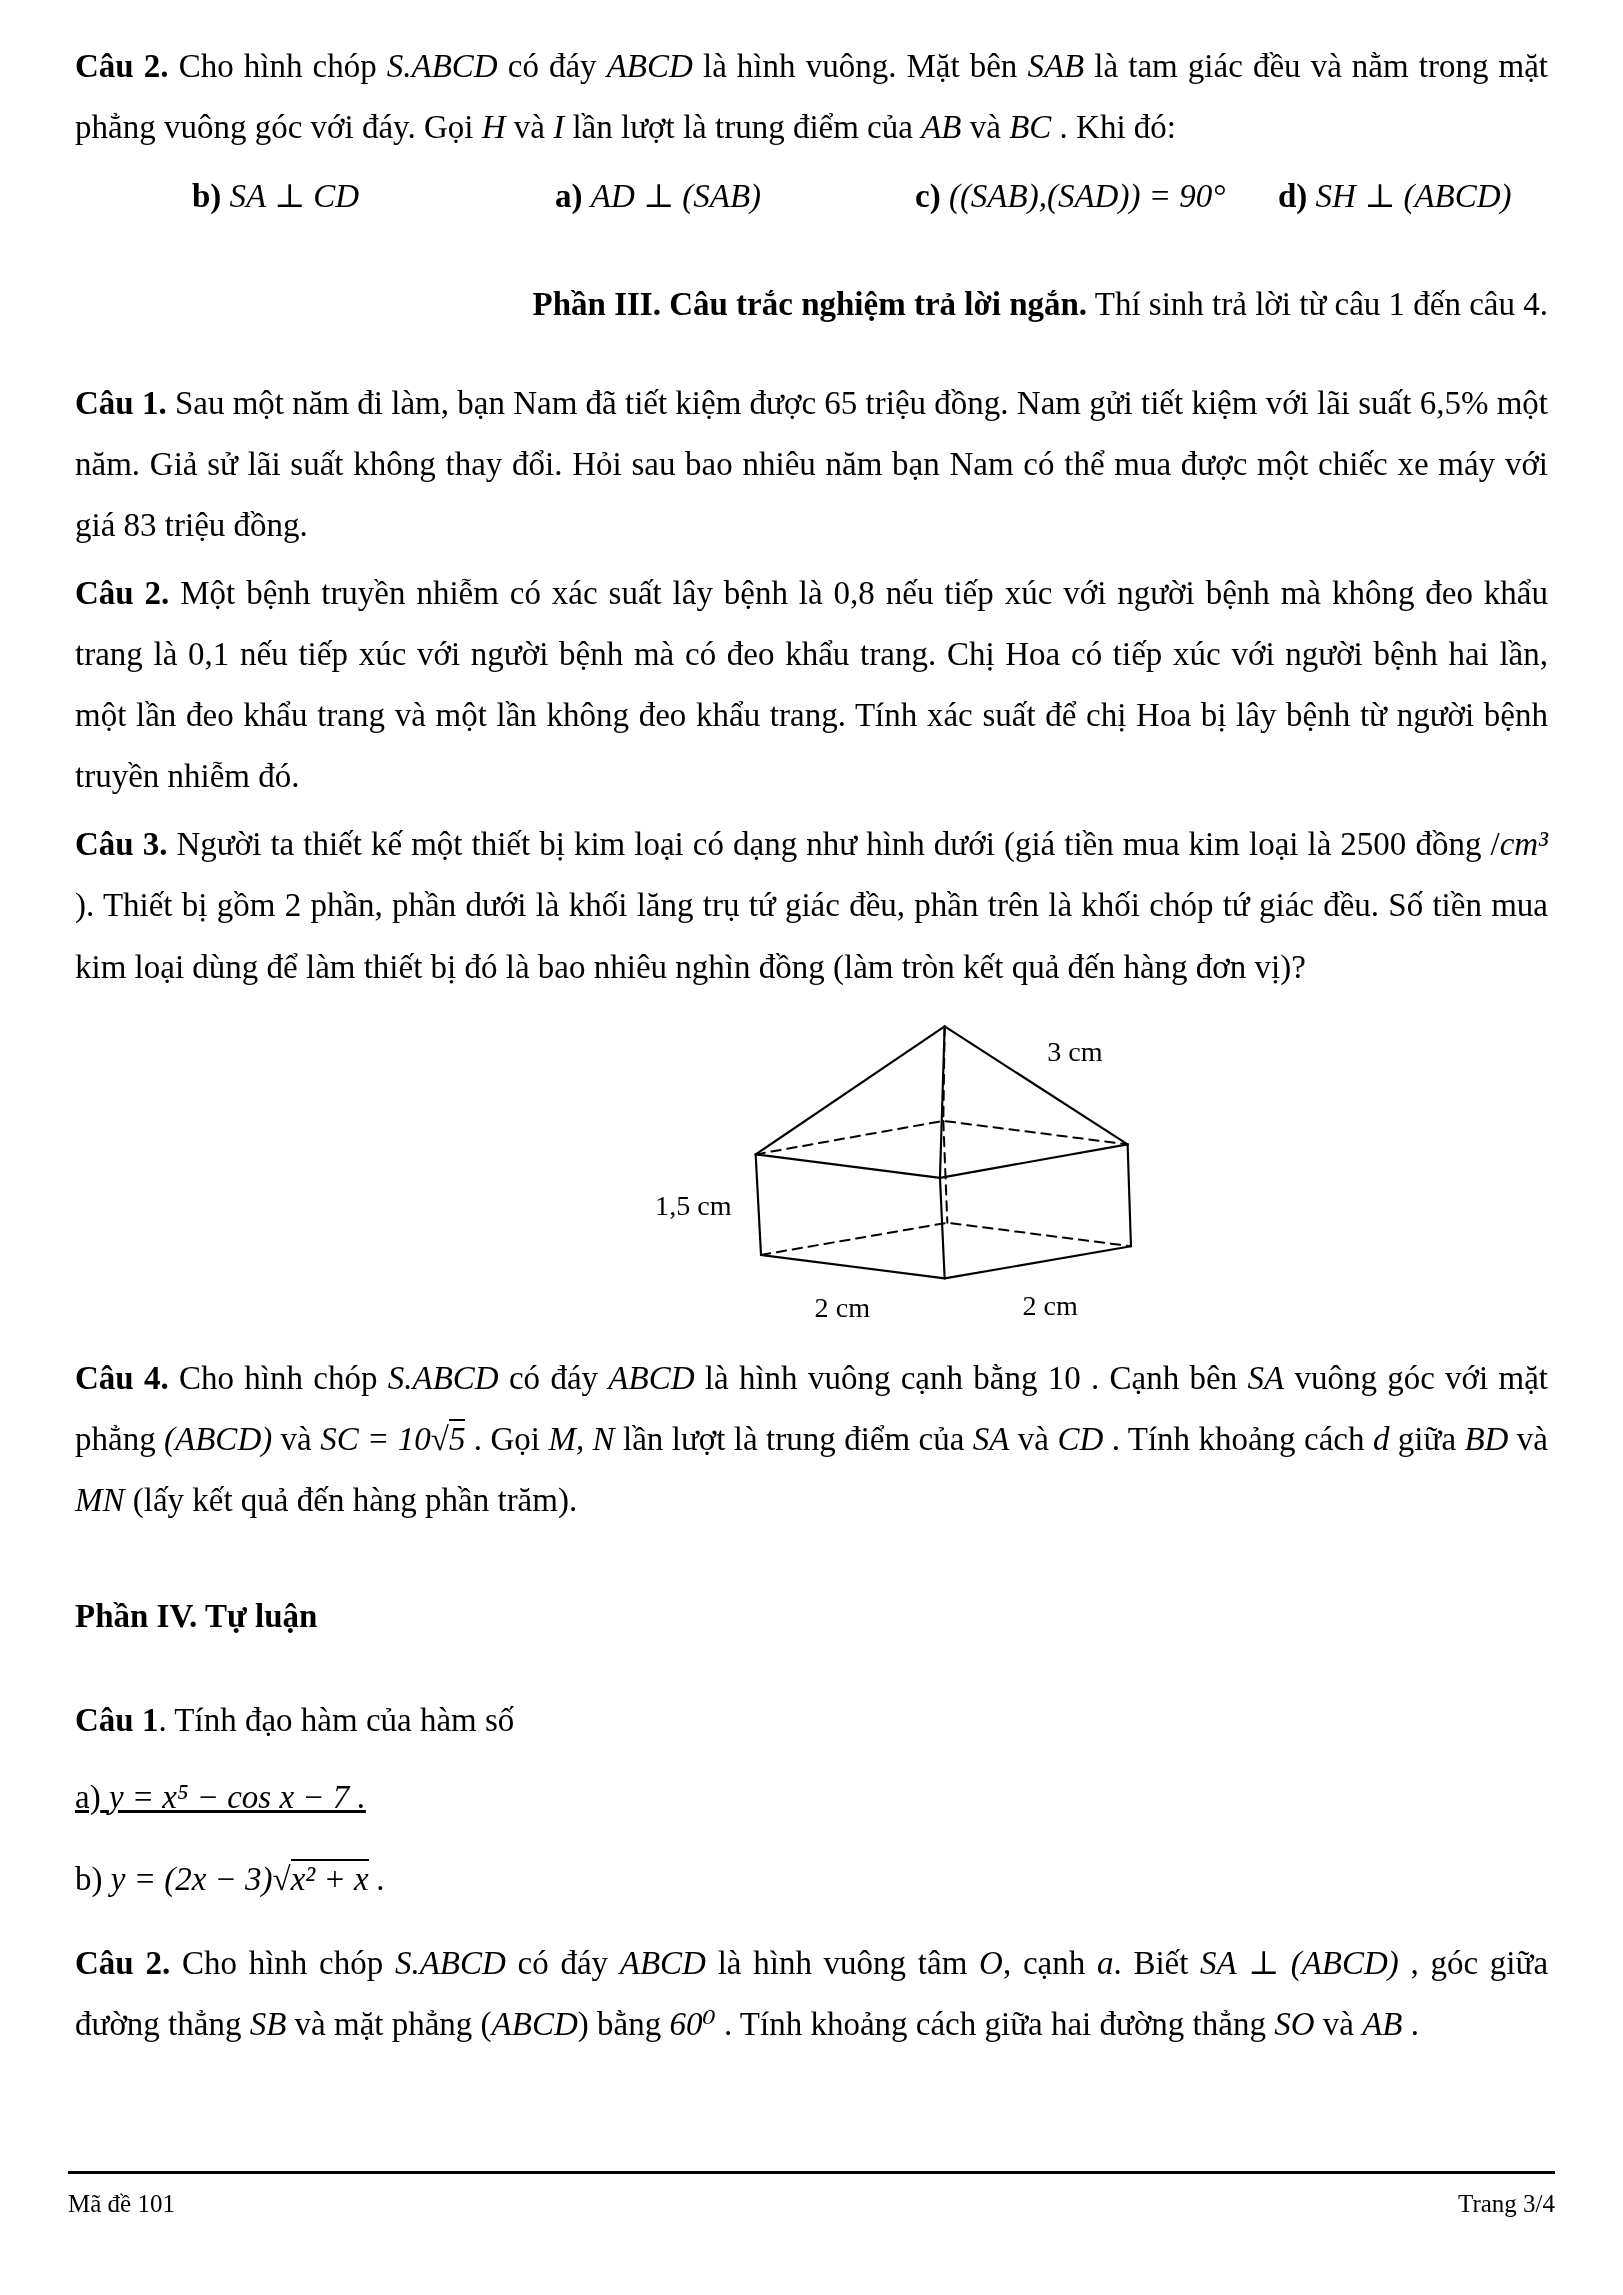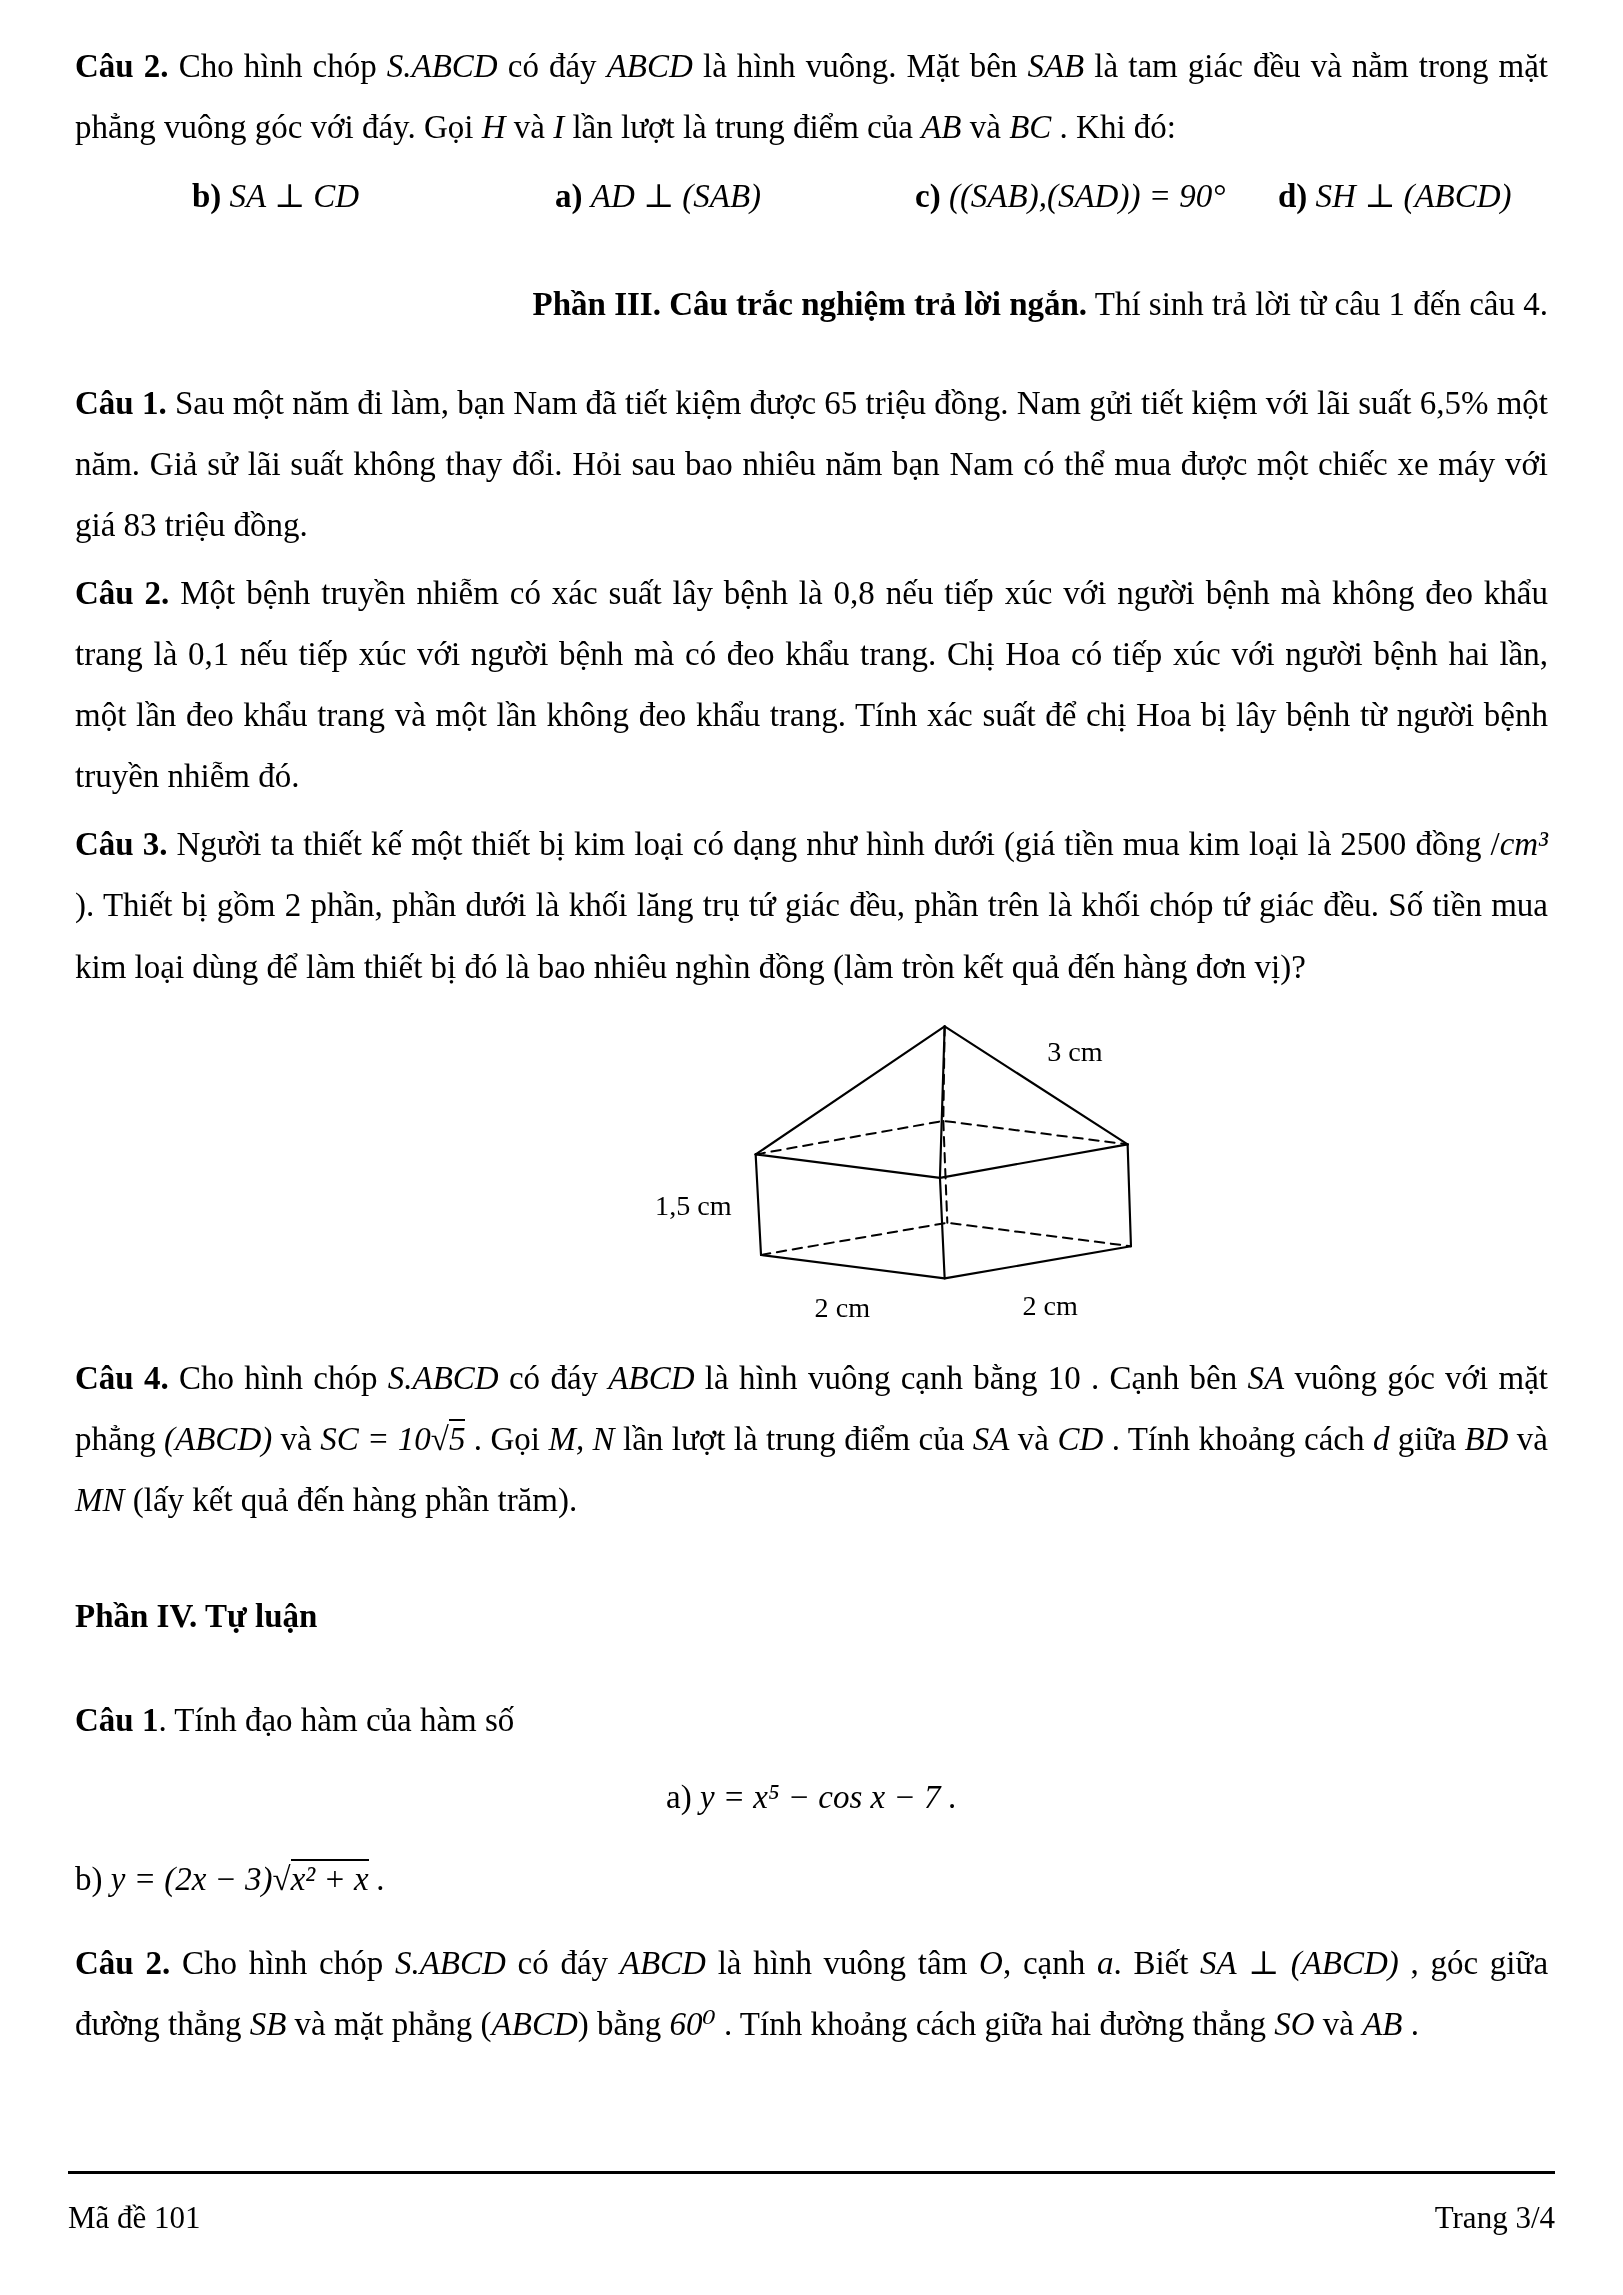--- a/index.html
+++ b/index.html
@@ -32,45 +32,45 @@
     grid-template-columns: 363px 360px 363px auto;
     padding-left: 124px;
     margin-top: 7.9px;
     text-align: left;
     white-space: nowrap;
   }
   .option .okey { font-weight: bold; }
   .section-heading { margin-top: 47px; margin-bottom: 38px; text-align: right; }
   .section-heading .hb { font-weight: bold; }
   .section-heading-2 { margin-top: 55px; margin-bottom: 43px; font-weight: bold; text-align: left; }
-  .eq-a { margin-top: 15.7px; text-align: center; }
+  .eq-a { margin-top: 15.7px; text-align: left; text-decoration: underline; }
   .eq-b { margin-top: 21px; text-align: left; }
   .q-last { margin-top: 23.6px; }
   .figure-wrap {
     width: 523px;
     margin: 19.6px auto 15.7px;
     transform: translateX(105px);
   }
   .figure-wrap svg { display: block; width: 523px; height: 315px; }
   svg text {
     font-family: "Liberation Serif", "DejaVu Serif", serif;
     font-size: 42px;
     fill: #000;
     font-style: normal;
   }
   .footer {
     position: absolute;
     left: 68px;
     width: 1487px;
     top: 2171px;
     border-top: 3.3px solid #000;
-    padding-top: 26px;
+    padding-top: 16px;
     display: flex;
     justify-content: space-between;
-    font-size: 31px;
+    font-size: 25px;
   }
 </style>
 </head>
 <body>
 
 <div class="content">
 
   <p class="q">
     <b class="qlabel">Câu 2.</b>
     <span><span>Cho hình chóp </span><span class="math">S.ABCD</span><span> có đáy </span><span class="math">ABCD</span><span> là hình vuông. Mặt bên </span><span class="math">SAB</span><span> là tam giác đều và nằm trong mặt phẳng vuông góc với đáy. Gọi </span><span class="math">H</span><span> và </span><span class="math">I</span><span> lần lượt là trung điểm của </span><span class="math">AB</span><span> và </span><span class="math">BC</span><span> . Khi đó:</span></span>

